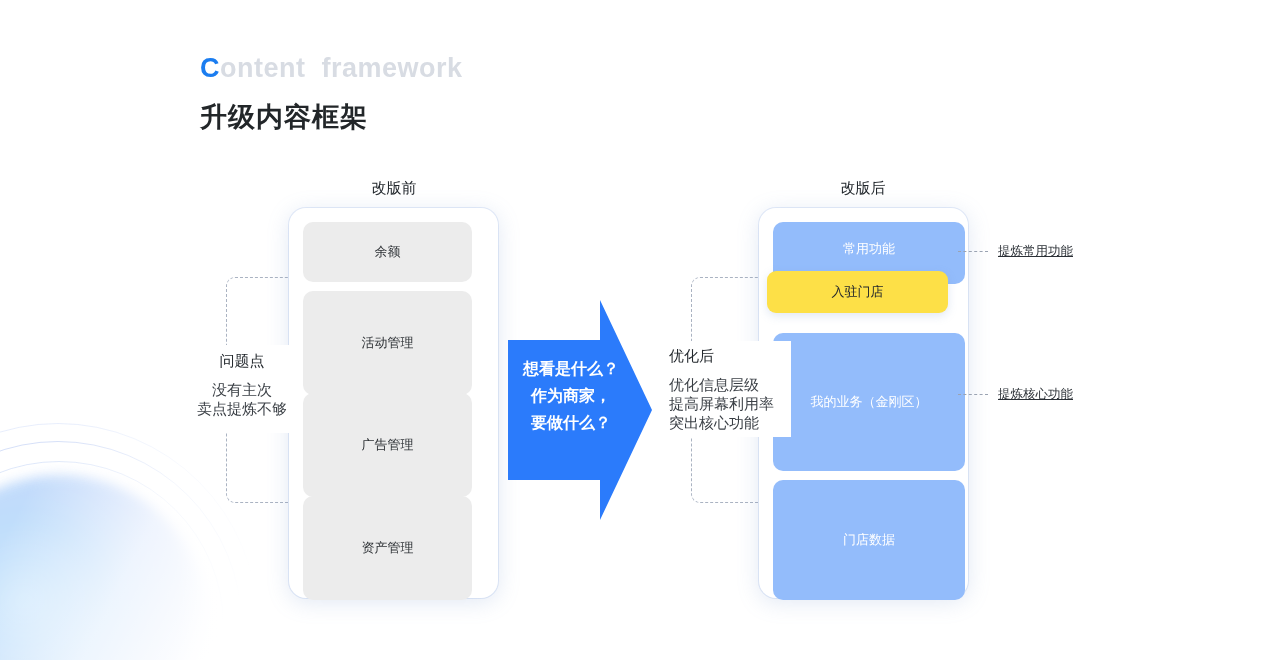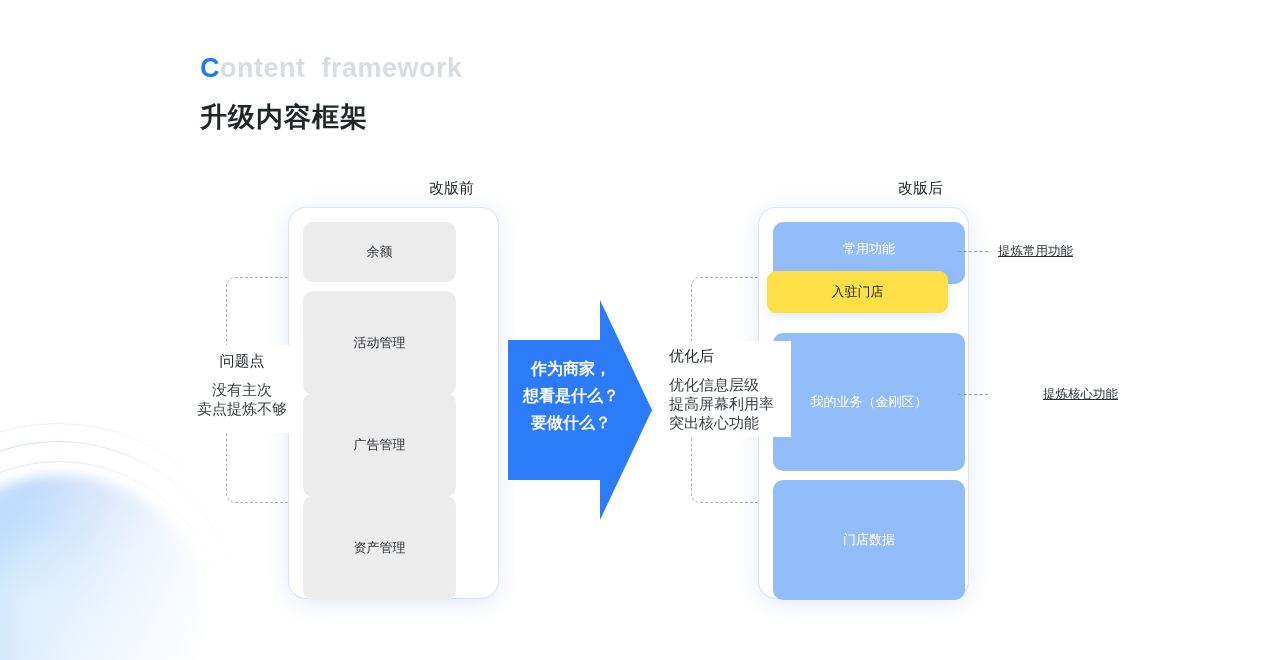--- a/index.html
+++ b/index.html
@@ -71,21 +71,21 @@
     font-weight: bold;
     color: #222629;
     letter-spacing: 1px;
   }
 
   
   .col-caption {
     position: absolute;
     font-size: 15px;
     color: #23282d;
-    text-align: right;
+    text-align: center;
     width: 160px;
   }
   #caption-before { left: 314px; top: 179px; }
   #caption-after  { left: 783px; top: 179px; }
 
   
   .panel {
     position: absolute;
     background: #ffffff;
     border-radius: 17px;
@@ -93,21 +93,21 @@
   }
   #panel-before { left: 289px; top: 208px; width: 209px; height: 390px; }
   #panel-after  { left: 759px; top: 208px; width: 209px; height: 390px; }
 
   .panel-inner { position: absolute; inset: 0; padding: 14px; }
 
   
   .gcard {
     position: absolute;
     left: 14px;
-    width: 153px;
+    width: 169px;
     background: #ececec;
     border-radius: 10px;
     display: flex;
     align-items: center;
     justify-content: center;
     font-size: 13px;
     color: #2d3135;
   }
   #gcard-0 { top: 14px;  height: 60px; }
   #gcard-1 { top: 83px;  height: 104px; }
@@ -222,21 +222,21 @@
     border-top: 1.5px dashed #9aa3b2;
     margin-right: 10px;
   }
   .leader-text {
     font-size: 12.5px;
     color: #2b3036;
     white-space: nowrap;
     text-decoration: underline;
   }
   #leader-common { left: 958px; top: 243px; }
-  #leader-core   { left: 958px; top: 386px; gap: 45px; }
+  #leader-core   { left: 958px; top: 386px; }
 </style>
 </head>
 <body>
 
 <div id="slide">
 
   <div class="blob-wrap">
     <div class="blob-ring ring-c"></div>
     <div class="blob-ring ring-a"></div>
     <div class="blob-ring ring-b"></div>
@@ -277,22 +277,22 @@
       <div class="gcard" id="gcard-1">活动管理</div>
       <div class="gcard" id="gcard-2">广告管理</div>
       <div class="gcard" id="gcard-3">资产管理</div>
     </div>
   </div>
 
   <svg id="arrow-shape" viewBox="0 0 144 220">
     <polygon points="0,40 92,40 92,0 144,110 92,220 92,180 0,180" fill="#2b7bfb"></polygon>
   </svg>
   <div class="arrow-text">
+    <div>想看是什么？</div>
     <div>作为商家，</div>
-    <div>想看是什么？</div>
     <div>要做什么？</div>
   </div>
 
   <div class="panel" id="panel-after">
     <div class="panel-inner">
       <div class="bcard" id="bcard-common">常用功能</div>
       <div class="wcard">入驻门店</div>
       <div class="bcard" id="bcard-biz">我的业务（金刚区）</div>
       <div class="bcard" id="bcard-data">门店数据</div>
     </div>

